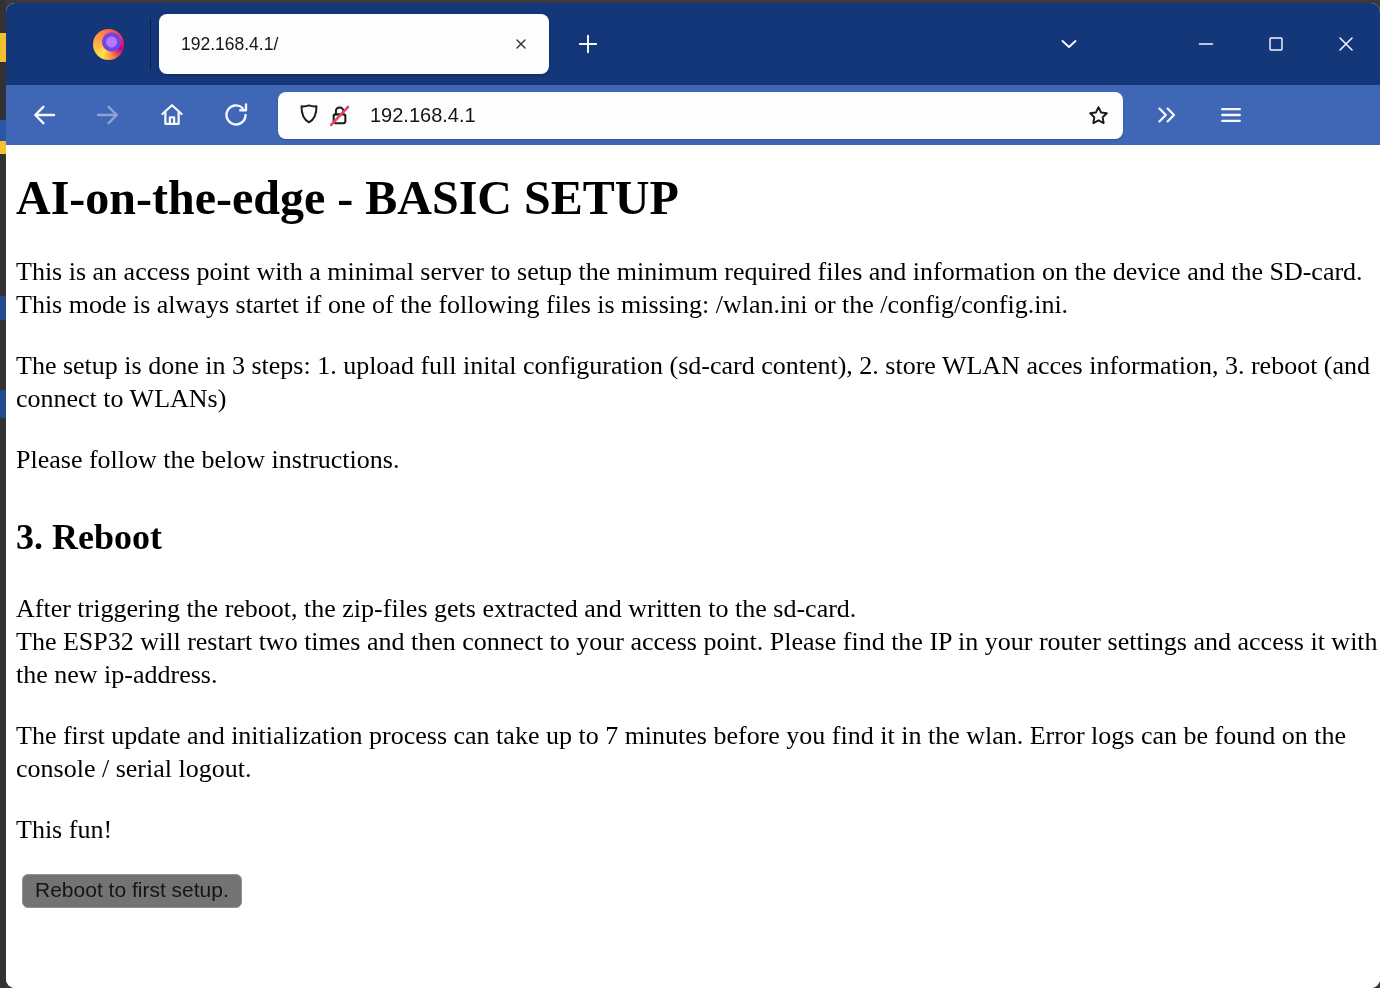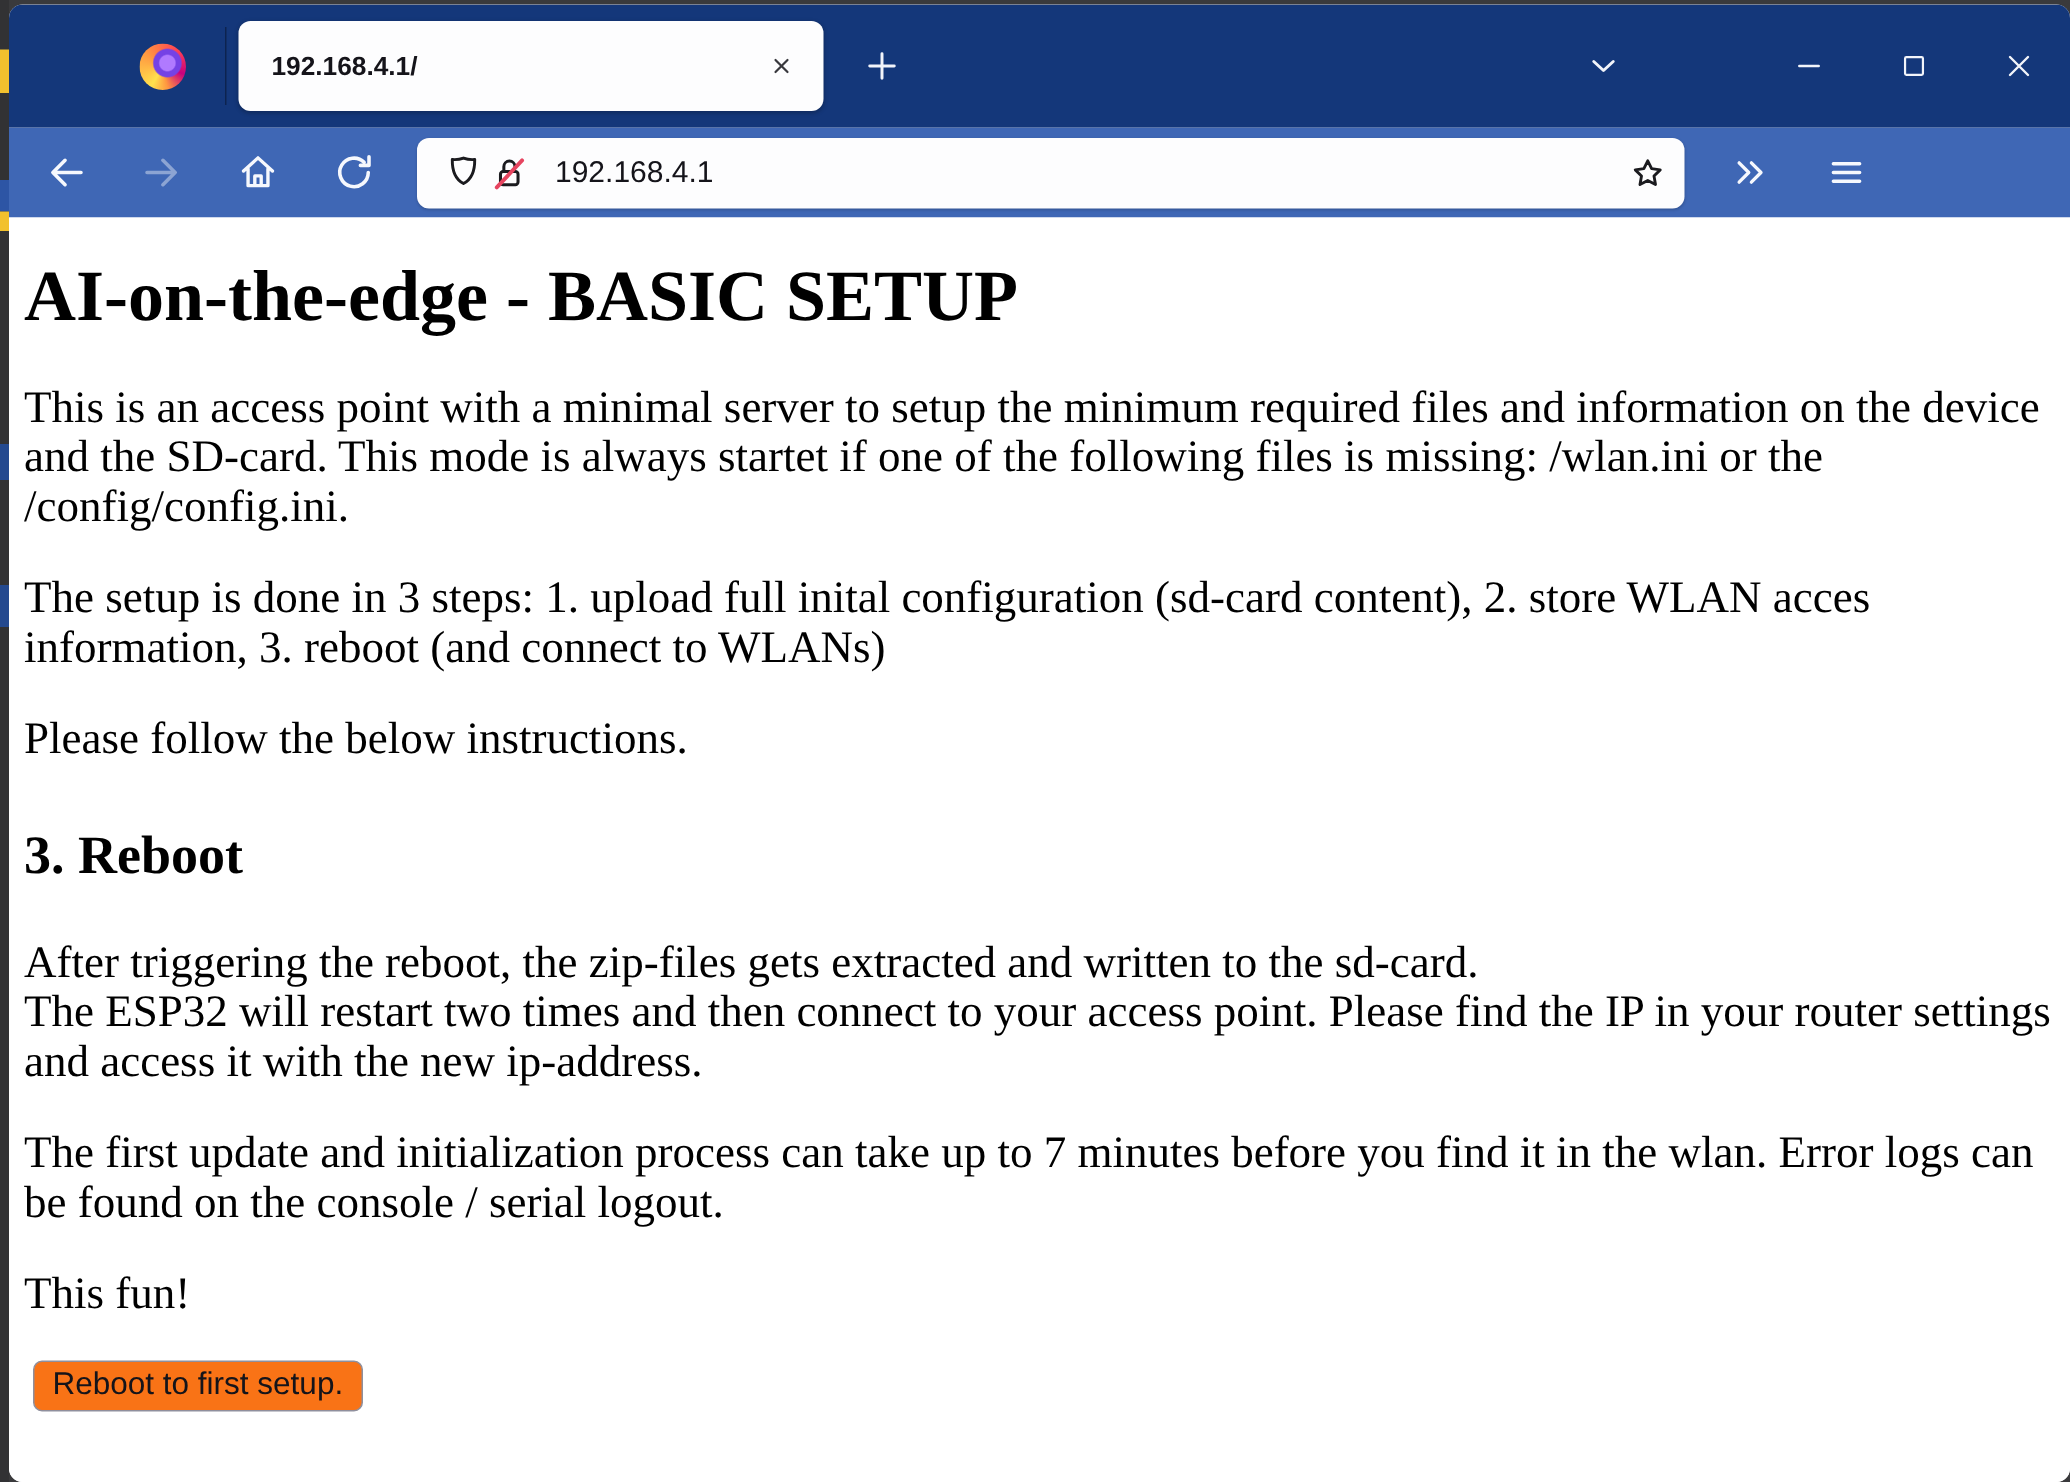--- a/index.html
+++ b/index.html
@@ -41,21 +41,20 @@
     background:
       radial-gradient(circle at 60% 42%, #b07aff 0 5px, #7542e5 6px 9px, rgba(0,0,0,0) 10px),
       conic-gradient(from 210deg, #ffe14d, #ff9640 28%, #ff3d54 55%, #c7007f 72%, #ff9640 88%, #ffe14d);
   }
   .tab-sep { width:1px; height:52px; background:rgba(0,0,0,0.35); margin-left:20px; flex:0 0 auto; }
   .tab {
     margin-left:8px; width:390px; height:60px; background:#fdfdfe;
     border-radius:8px; display:flex; align-items:center;
     padding:0 14px 0 22px; flex:0 0 auto; cursor:default;
     box-shadow:0 1px 3px rgba(0,0,0,0.25);
-    font-weight:bold;
   }
   .tab-title { font-size:17.5px; color:#15141a; flex:1 1 auto; white-space:nowrap; overflow:hidden; }
   .tab-close { width:28px; height:28px; border-radius:5px; display:flex; align-items:center; justify-content:center; cursor:pointer; flex:0 0 auto; }
   .newtab-btn {
     width:42px; height:42px; margin-left:18px; border-radius:6px;
     display:flex; align-items:center; justify-content:center; cursor:pointer; flex:0 0 auto;
   }
   .title-spacer { flex:1 1 auto; }
   .tablist-btn {
     width:44px; height:40px; border-radius:6px; margin-right:92px;
@@ -101,27 +100,27 @@
   
   .content {
     flex:1 1 auto; background:#ffffff; overflow:hidden;
     padding:0 2px 0 10px;
     font-family:"Liberation Serif", serif;
     color:#000000;
   }
   .content h1 {
     font-size:48px; font-weight:bold; margin:25px 0 30px 0; letter-spacing:0;
   }
-  .content p { font-size:30px; line-height:33px; margin:28px 0; }
+  .content p { font-size:26px; line-height:33px; margin:28px 0; }
   .content h2 { font-size:36px; font-weight:bold; margin:40px 0 34px 0; }
   .btn-row { margin:28px 0 0 6px; }
   .reboot-btn {
     font-family:"Liberation Sans", sans-serif;
     font-size:21px; color:#15141a;
-    background:#f97316; border:1px solid #8f8f9d; border-radius:6px;
+    background:#737373; border:1px solid #8f8f9d; border-radius:6px;
     padding:3px 12px 5px 12px; cursor:pointer;
   }
   svg { display:block; }
 </style>
 </head>
 <body>
 
 <div class="edge-strip">
   <div class="edge-seg seg-y1"></div>
   <div class="edge-seg seg-b1"></div>

